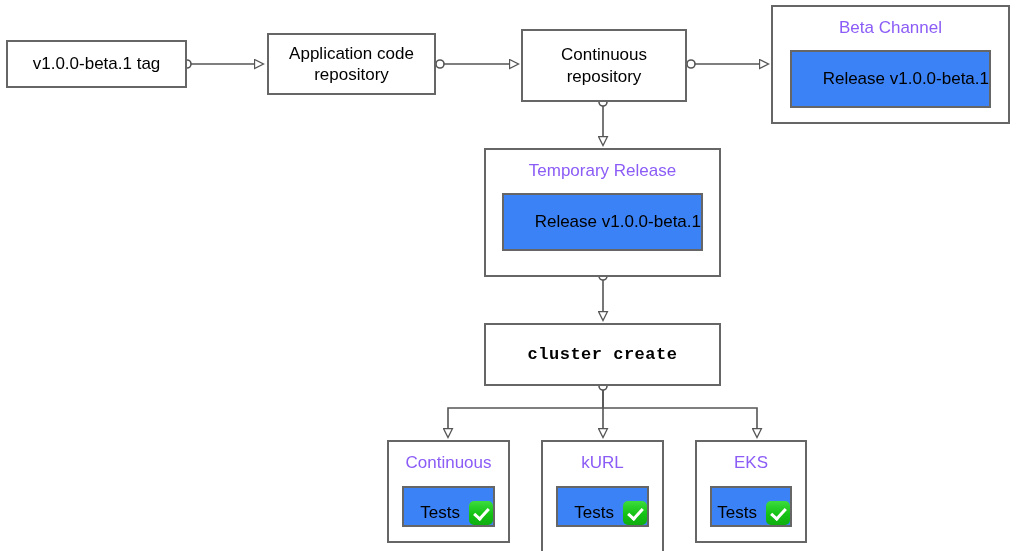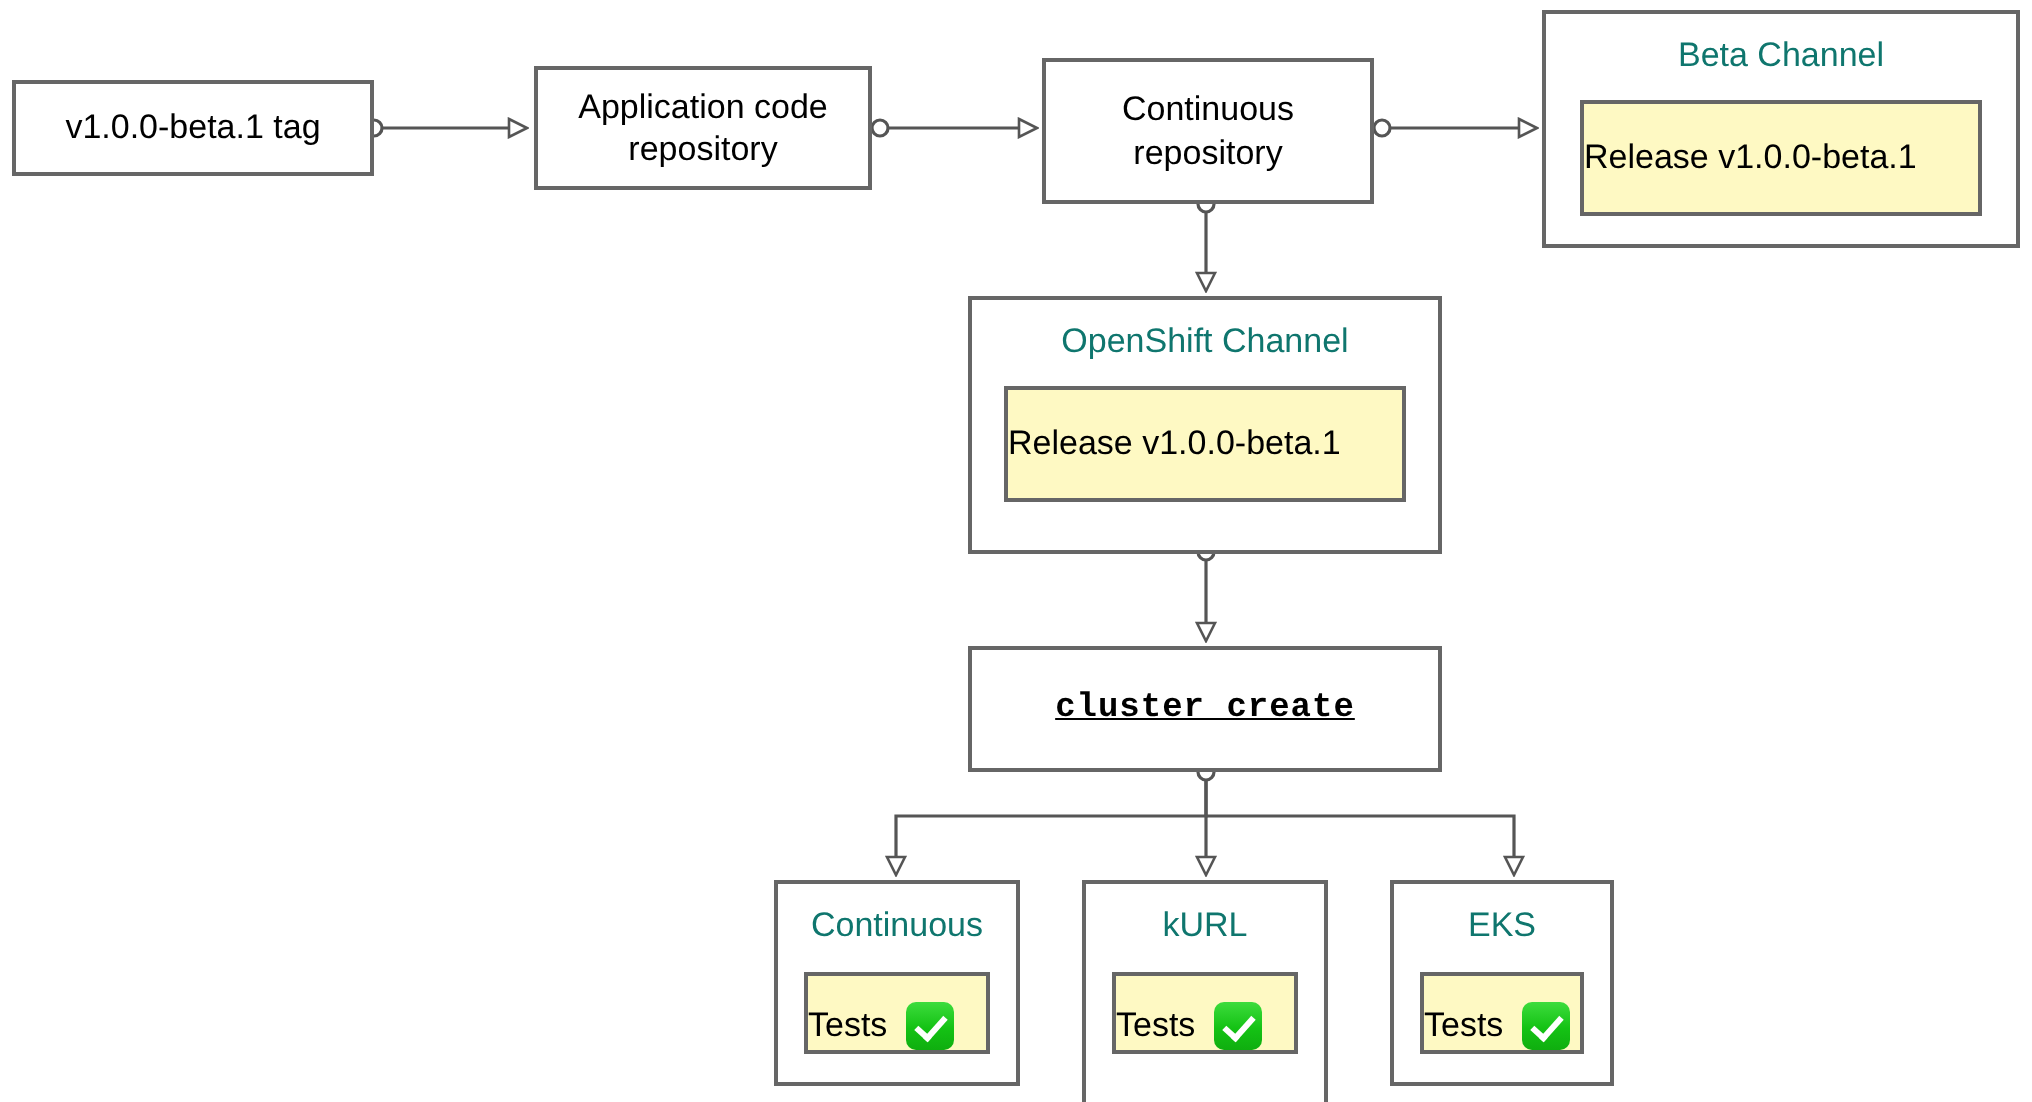--- a/index.html
+++ b/index.html
@@ -38,45 +38,44 @@
     font-size: 17px;
     line-height: 1.25;
     color: #000000;
     z-index: 2;
   }
   .node.mono {
     font-family: "Liberation Mono", "DejaVu Sans Mono", monospace;
     font-weight: bold;
     font-size: 17px;
     letter-spacing: 0.5px;
-    text-decoration: underline;
   }
   .group {
     position: absolute;
     box-sizing: border-box;
     border: 2px solid #666666;
     background: #ffffff;
     z-index: 2;
   }
   .group-title {
     position: absolute;
     left: 0;
     right: 0;
     text-align: center;
     font-size: 17px;
-    color: #0f766e;
+    color: #8b5cf6;
   }
   .inner-box {
     position: absolute;
     box-sizing: border-box;
     border: 2px solid #666666;
-    background: #fef9c3;
+    background: #3b82f6;
     display: flex;
     align-items: center;
-    justify-content: flex-start;
+    justify-content: flex-end;
     font-size: 17px;
     color: #000000;
   }
   .tests-inner {
     display: flex;
     align-items: center;
     justify-content: center;
     gap: 9px;
     margin-top: 12px;
   }
@@ -163,21 +162,21 @@
   </div>
 
   <div class="group" style="left:771px; top:5px; width:239px; height:119px;">
     <div class="group-title" style="top:11px;">Beta Channel</div>
     <div class="inner-box" style="left:17px; top:43px; right:17px; height:58px;">
       <span>Release v1.0.0-beta.1</span>
     </div>
   </div>
 
   <div class="group" style="left:484px; top:148px; width:237px; height:129px;">
-    <div class="group-title" style="top:11px;">OpenShift Channel</div>
+    <div class="group-title" style="top:11px;">Temporary Release</div>
     <div class="inner-box" style="left:16px; top:43px; right:16px; height:58px;">
       <span>Release v1.0.0-beta.1</span>
     </div>
   </div>
 
   <div class="node mono" style="left:484px; top:323px; width:237px; height:63px;">
     <span>cluster create</span>
   </div>
 
   <div class="group" style="left:387px; top:440px; width:123px; height:103px;">

